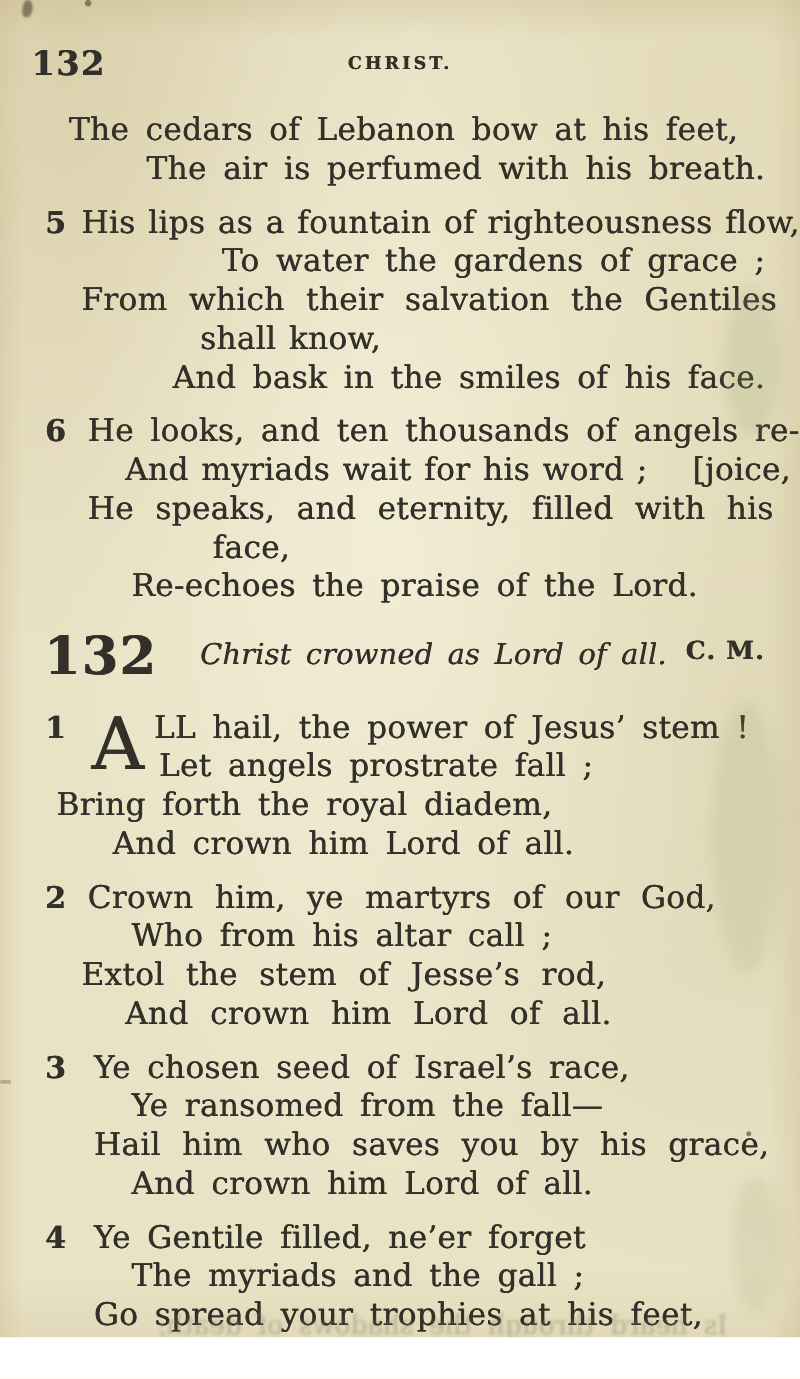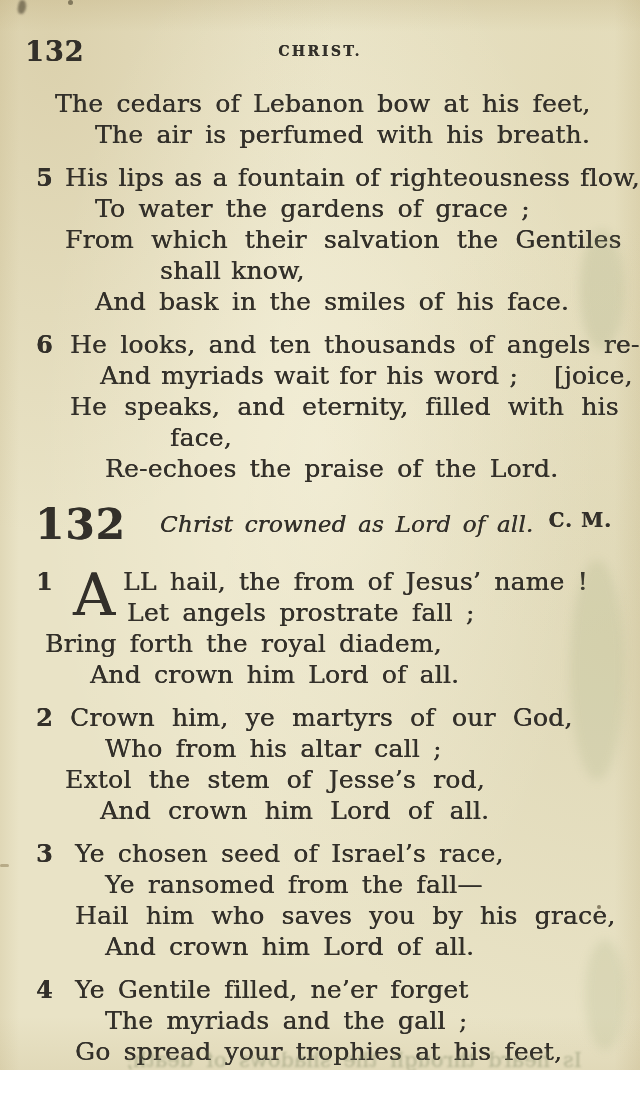--- a/index.html
+++ b/index.html
@@ -25,21 +25,21 @@
     font-size:25px;
     line-height:31px;
     letter-spacing:0.2px;
     text-shadow:0.35px 0 0 currentColor;
   }
   .line{white-space:nowrap;word-spacing:2px;}
   .ws1{word-spacing:5px;}
   .ws2{word-spacing:9px;}
   .p10{padding-left:10px;} .p20{padding-left:20px;} .p30{padding-left:30px;}
   .p35{padding-left:35px;} .p40{padding-left:40px;} .p55{padding-left:55px;}
-  .p60{padding-left:60px;} .p65{padding-left:65px;gap:36px;} .p70{padding-left:70px;}
+  .p60{padding-left:60px;text-align:right;} .p65{padding-left:65px;gap:36px;} .p70{padding-left:70px;}
   .p75{padding-left:75px;} .p125{padding-left:125px;} .p135{padding-left:135px;}
   .pdc1{padding-left:88px;} .pdc2{padding-left:92px;}
   .header{position:relative;height:66px;}
   .pagenum{
     position:absolute;left:25px;top:36px;
     font-size:27px;font-weight:bold;letter-spacing:1px;
     text-shadow:0.4px 0 0 currentColor;
   }
   .runtitle{
     position:absolute;left:0;top:43px;width:100%;
@@ -132,21 +132,21 @@
 
     <div class="hymn-heading">
       <span class="hymnnum">132</span>
       <span class="hymntitle">Christ crowned as Lord of all.</span>
       <span class="meter">C. M.</span>
     </div>
 
     <div class="stanza v1">
       <span class="snum">1</span>
       <span class="dropcap">A</span>
-      <div class="line pdc1 ws1">LL hail, the from of Jesus’ name !</div>
+      <div class="line pdc1 ws1">LL hail, the power of Jesus’ stem !</div>
       <div class="line pdc2 ws1">Let angels prostrate fall ;</div>
       <div class="line p10 ws1">Bring forth the royal diadem,</div>
       <div class="line p55 ws1">And crown him Lord of all.</div>
     </div>
 
     <div class="stanza">
       <span class="snum">2</span>
       <div class="line p35 ws2">Crown him, ye martyrs of our God,</div>
       <div class="line p70 ws1">Who from his altar call ;</div>
       <div class="line p30 ws2">Extol the stem of Jesse’s rod,</div>

